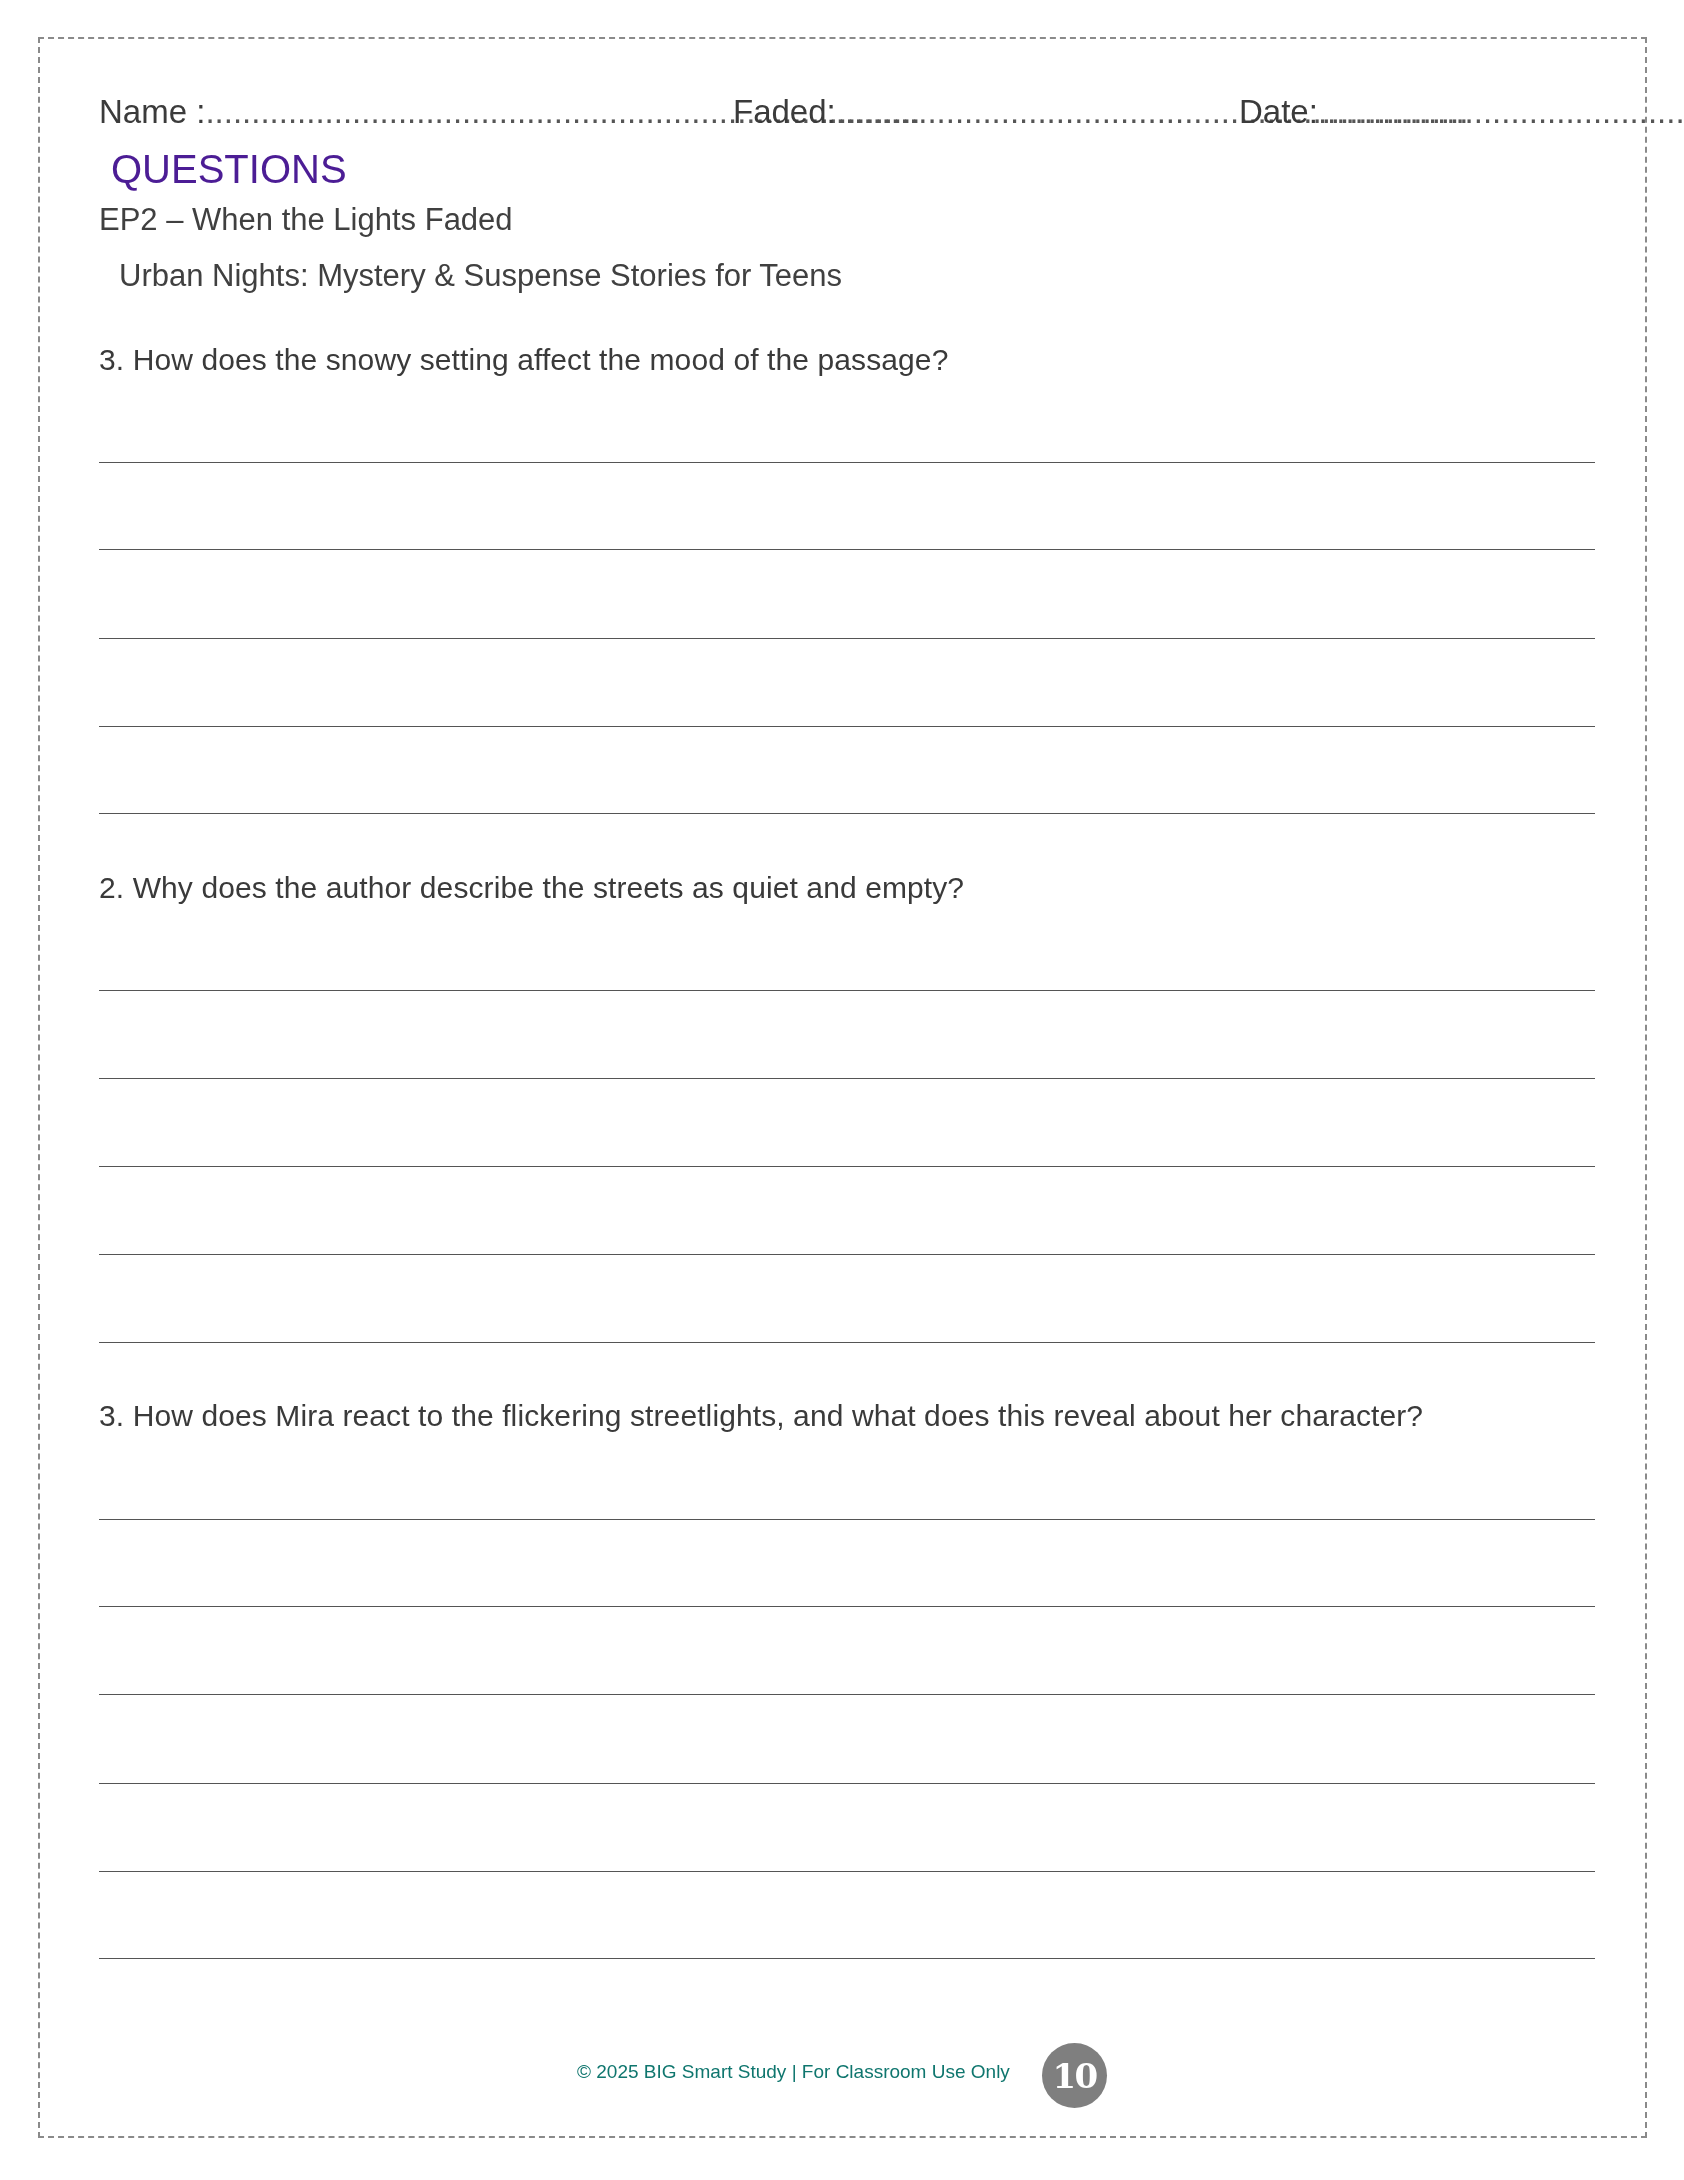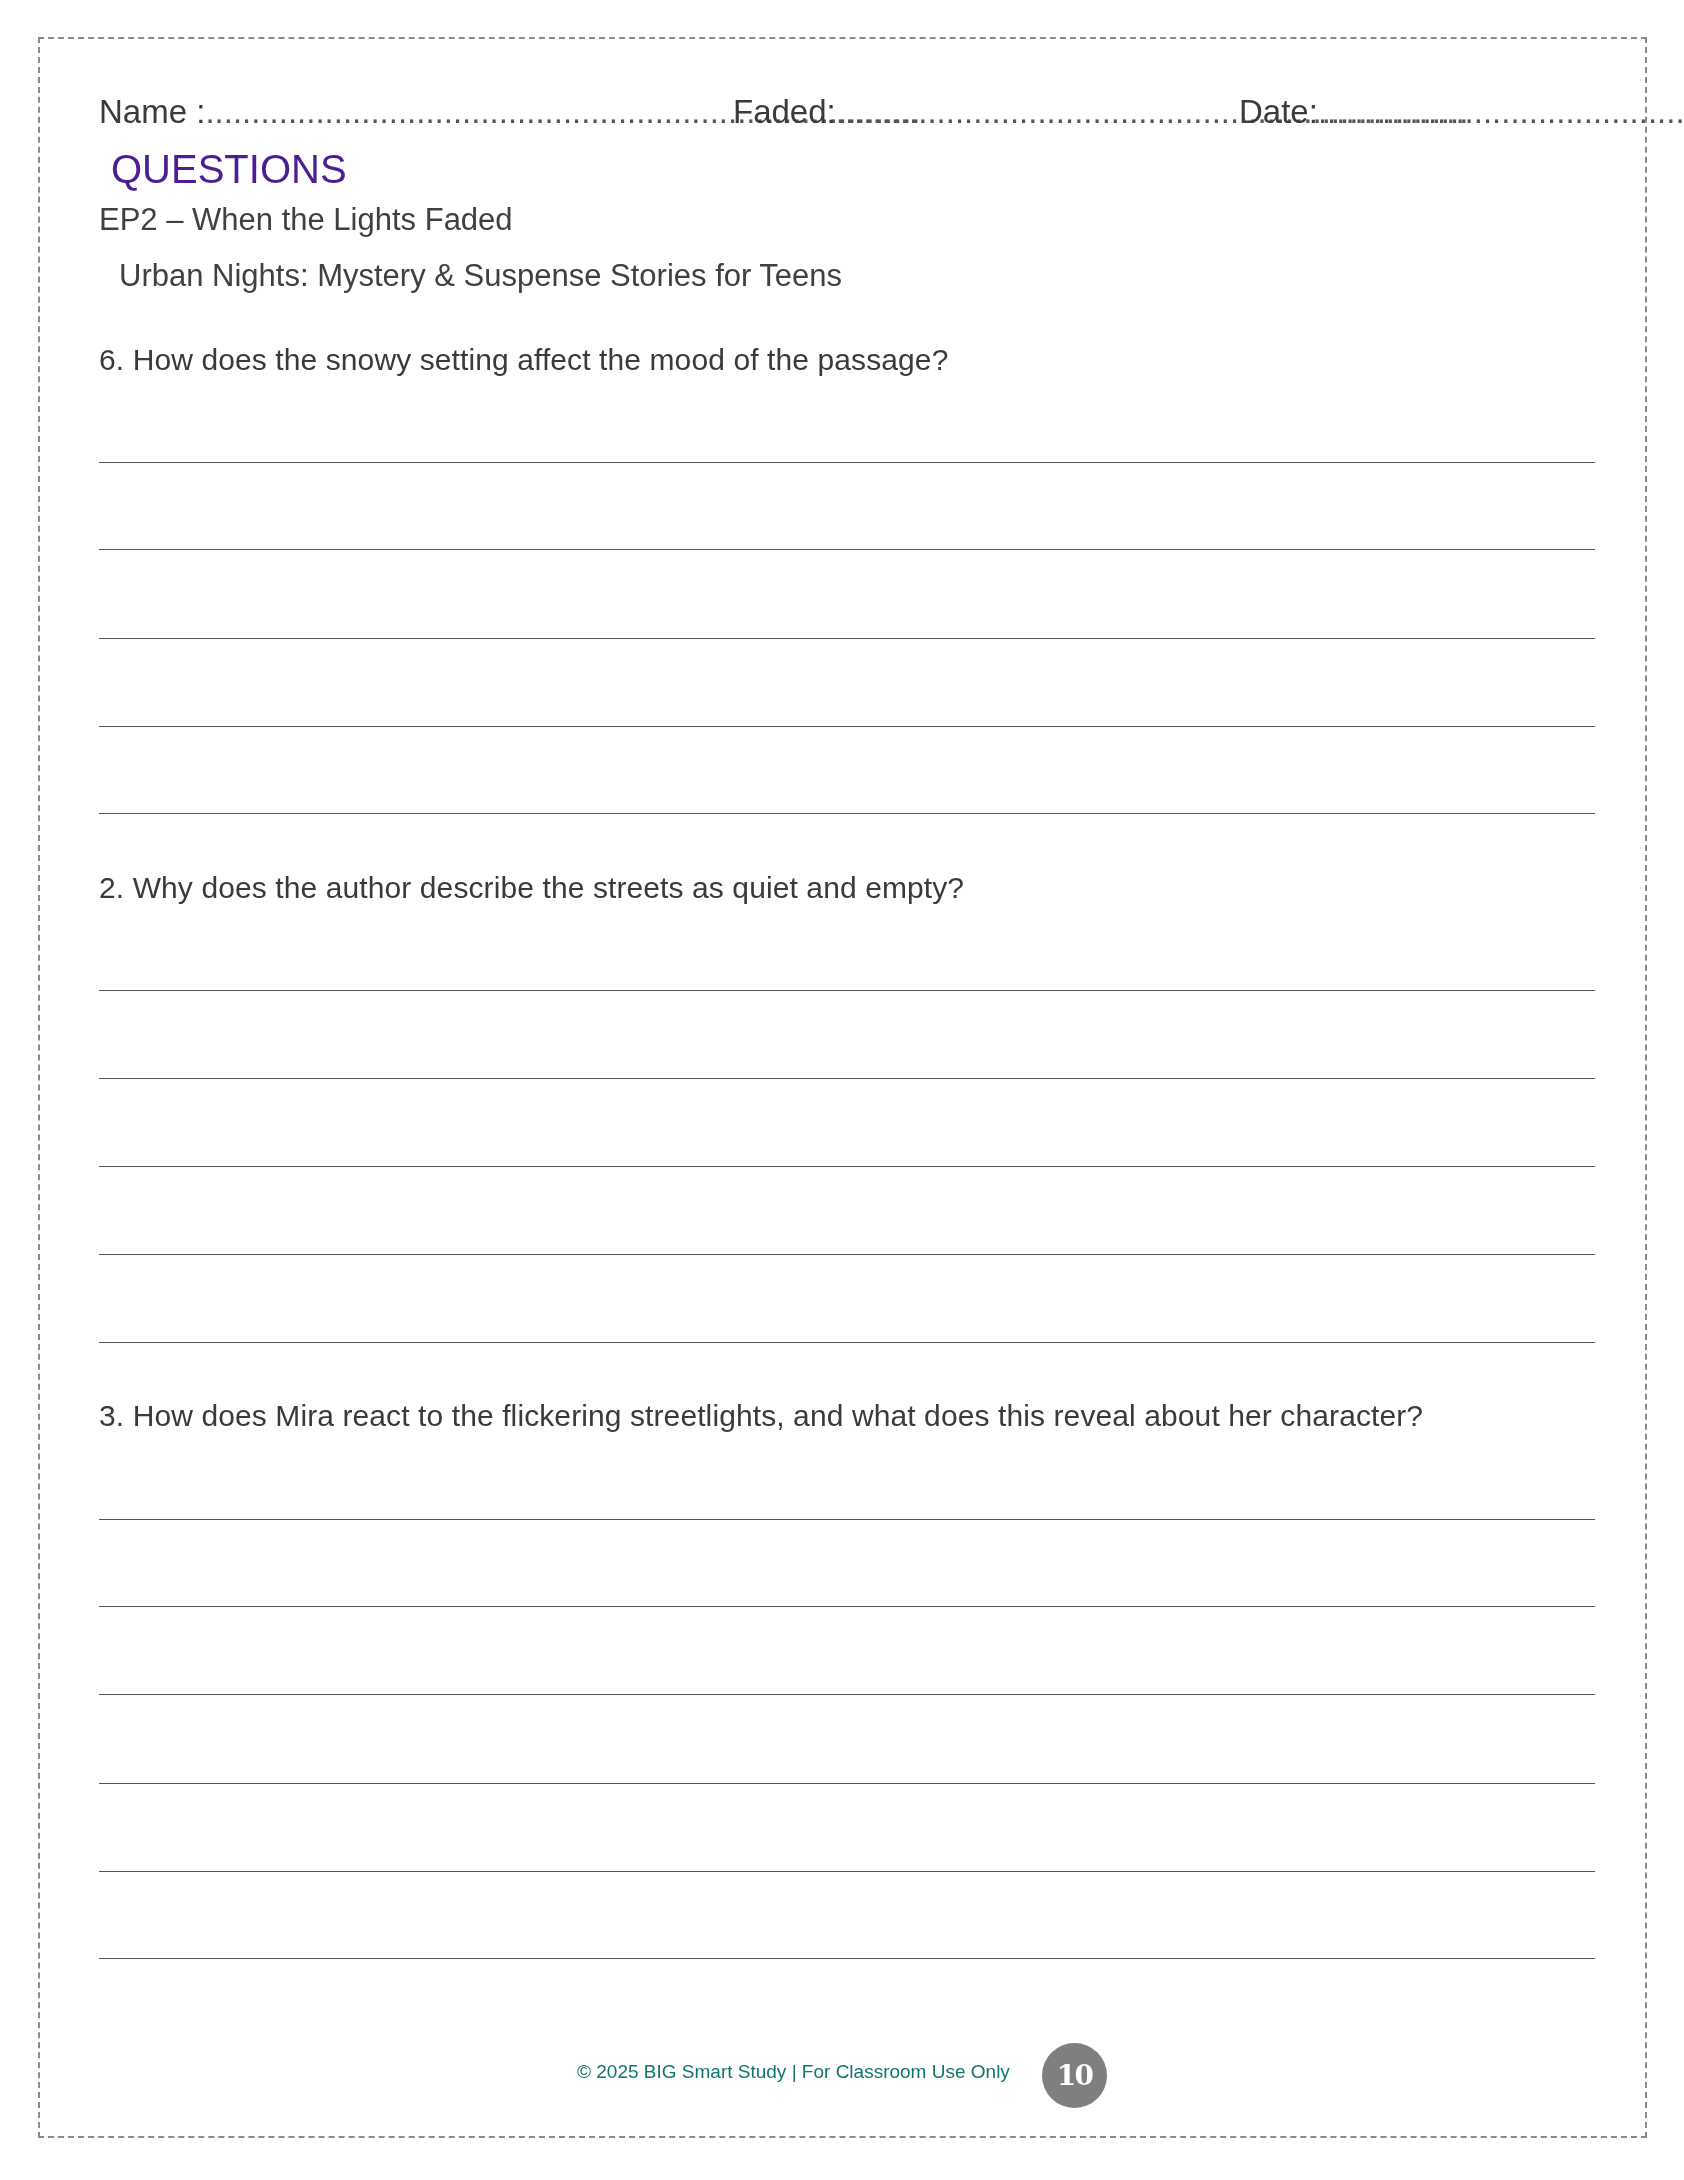--- a/index.html
+++ b/index.html
@@ -13,42 +13,42 @@
     .title { left: 111px; top: 145px; font-size: 40px; line-height: 48px; color: #4c1d95; }
     .sub { left: 99px; font-size: 31px; line-height: 37px; color: #404040; }
     .question { left: 99px; font-size: 30px; line-height: 37px; color: #3a3a3a; letter-spacing: 0.1px; }
     .answer-line { position: absolute; left: 99px; width: 1496px; height: 0;
                    border-top: 1.7px solid #555555; }
     .footer-text { left: 577px; top: 2060px; font-size: 19px; line-height: 24px; color: #0f766e; }
     .page-badge { position: absolute; left: 1042px; top: 2043px; width: 65px; height: 65px;
                   border-radius: 50%; background: #7f7f7f; color: #ffffff;
                   display: flex; align-items: center; justify-content: center;
                   font-family: "DejaVu Serif", "Liberation Serif", serif; font-weight: bold;
-                  font-size: 28px; letter-spacing: -1.7px; }
+                  font-size: 34px; letter-spacing: -1.7px; }
   </style>
 </head>
 <body>
 
 <div class="frame"></div>
 
 <div class="abs hdr" style="left:99px;">
   <span>Name :</span><span class="dots">..............................................................................</span>
 </div>
 <div class="abs hdr" style="left:733px;">
   <span>Faded:</span><span class="dots">.....................................................................</span>
 </div>
 <div class="abs hdr" style="left:1239px;">
   <span>Date:</span><span class="dots">..............................................</span>
 </div>
 
 <div class="abs title">QUESTIONS</div>
 <div class="abs sub" style="top:201px;">EP2 – When the Lights Faded</div>
 <div class="abs sub" style="top:257px;margin-left:20px;">Urban Nights: Mystery &amp; Suspense Stories for Teens</div>
 
-<div class="abs question" style="top:341px;">6. How does the snowy setting affect the mood of the passage?</div>
+<div class="abs question" style="top:341px;">3. How does the snowy setting affect the mood of the passage?</div>
 <div class="answer-line" style="top:462px;"></div>
 <div class="answer-line" style="top:549px;"></div>
 <div class="answer-line" style="top:638px;"></div>
 <div class="answer-line" style="top:726px;"></div>
 <div class="answer-line" style="top:813px;"></div>
 
 <div class="abs question" style="top:869px;">2. Why does the author describe the streets as quiet and empty?</div>
 <div class="answer-line" style="top:990px;"></div>
 <div class="answer-line" style="top:1078px;"></div>
 <div class="answer-line" style="top:1166px;"></div>

